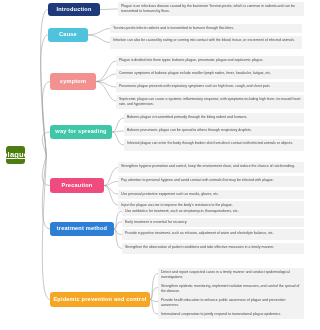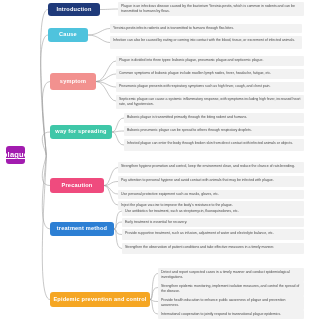--- a/index.html
+++ b/index.html
@@ -90,21 +90,21 @@
       <path d="M 114 229 C 118 229, 114 211, 122 211" fill="none" stroke="#9a9a9a" stroke-width="0.55"></path>
       <path d="M 114 229 C 118 229, 114 222, 122 222" fill="none" stroke="#9a9a9a" stroke-width="0.55"></path>
       <path d="M 114 229 C 118 229, 114 234.5, 122 234.5" fill="none" stroke="#9a9a9a" stroke-width="0.55"></path>
       <path d="M 114 229 C 118 229, 114 248.5, 122 248.5" fill="none" stroke="#9a9a9a" stroke-width="0.55"></path>
       <path d="M 46 155 C 48.2 155, 34 299.5, 50 299.5" fill="none" stroke="#9a9a9a" stroke-width="0.55"></path>
       <path d="M 150 299.5 C 154 299.5, 150 273.5, 158 273.5" fill="none" stroke="#9a9a9a" stroke-width="0.55"></path>
       <path d="M 150 299.5 C 154 299.5, 150 287.5, 158 287.5" fill="none" stroke="#9a9a9a" stroke-width="0.55"></path>
       <path d="M 150 299.5 C 154 299.5, 150 301.5, 158 301.5" fill="none" stroke="#9a9a9a" stroke-width="0.55"></path>
       <path d="M 150 299.5 C 154 299.5, 150 314, 158 314" fill="none" stroke="#9a9a9a" stroke-width="0.55"></path>
     </svg>
-<div class="node root-node" style="left: 6px; top: 146px; width: 19px; height: 18px; background: #a21caf; text-decoration: underline;">plague</div>
+<div class="node root-node" style="left: 6px; top: 146px; width: 19px; height: 18px; background: #4d7c0f; text-decoration: underline;">plague</div>
     <div class="node branch-node" style="left: 48px; top: 3px; width: 52px; height: 13px; background: rgb(31, 58, 122);">Introduction</div>
     <div class="leaf" style="left: 118px; top: 2px; width: 186px; min-height: 14px;">Plague is an infectious disease caused by the bacterium Yersinia pestis, which is common in rodents and can be transmitted to humans by fleas.</div>
     <div class="node branch-node" style="left: 48px; top: 28px; width: 40px; height: 14px; background: rgb(79, 195, 221);">Cause</div>
     <div class="leaf" style="left: 110px; top: 24px; width: 192px; min-height: 9px;">Yersinia pestis infects rodents and is transmitted to humans through flea bites.</div>
     <div class="leaf" style="left: 110px; top: 36px; width: 192px; min-height: 13px;">Infection can also be caused by eating or coming into contact with the blood, tissue, or excrement of infected animals.</div>
     <div class="node branch-node" style="left: 50px; top: 73px; width: 46px; height: 17px; background: rgb(242, 145, 143);">symptom</div>
     <div class="leaf" style="left: 116px; top: 56px; width: 188px; min-height: 10px;">Plague is divided into three types: bubonic plague, pneumonic plague and septicemic plague.</div>
     <div class="leaf" style="left: 116px; top: 69px; width: 188px; min-height: 10px;">Common symptoms of bubonic plague include swollen lymph nodes, fever, headache, fatigue, etc.</div>
     <div class="leaf" style="left: 116px; top: 82px; width: 188px; min-height: 10px;">Pneumonic plague presents with respiratory symptoms such as high fever, cough, and chest pain.</div>
     <div class="leaf" style="left: 116px; top: 95px; width: 188px; min-height: 12px;">Septicemic plague can cause a systemic inflammatory response, with symptoms including high fever, increased heart rate, and hypotension.</div>

